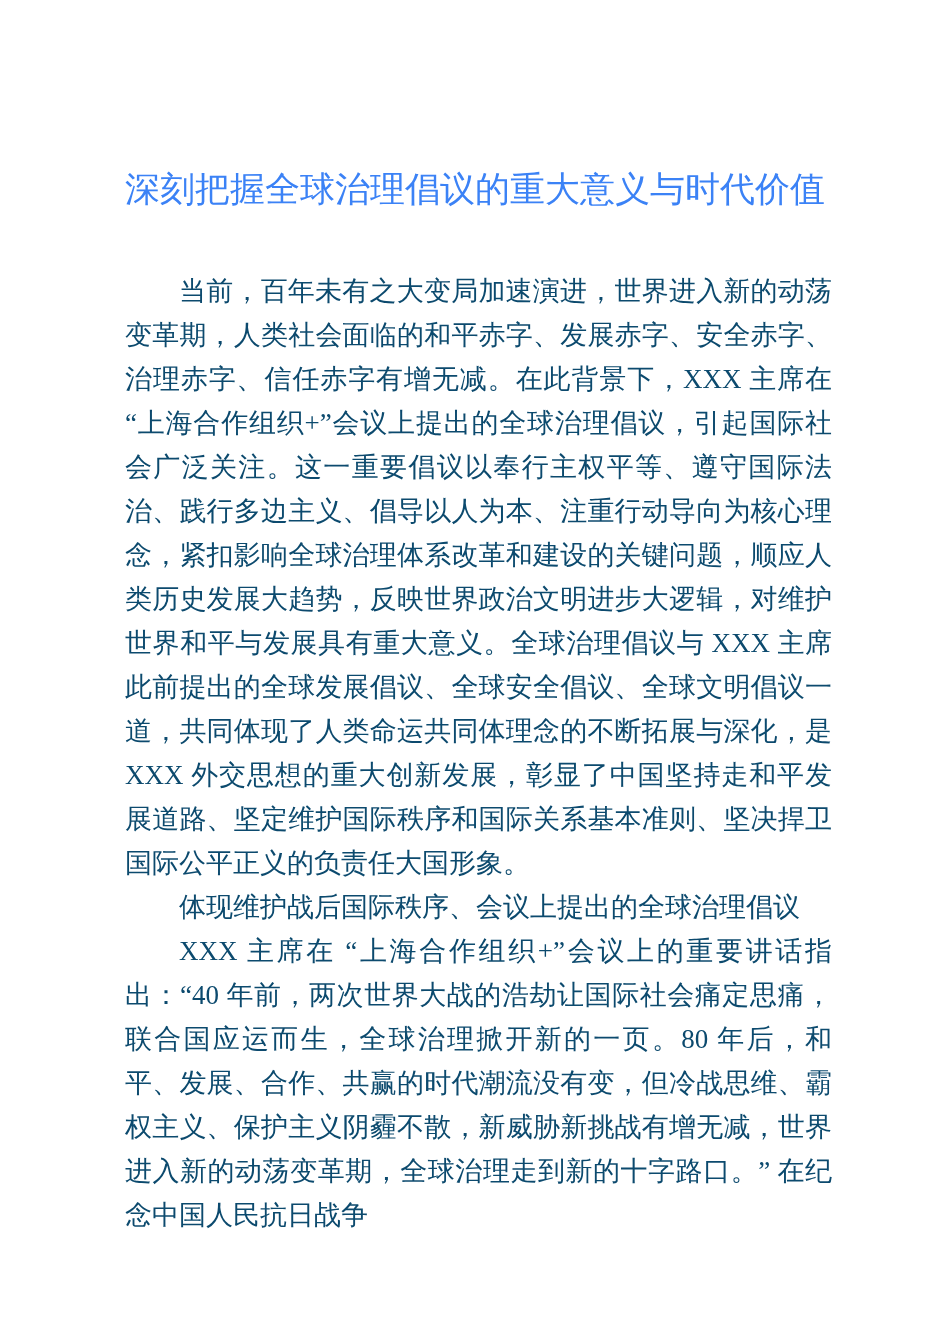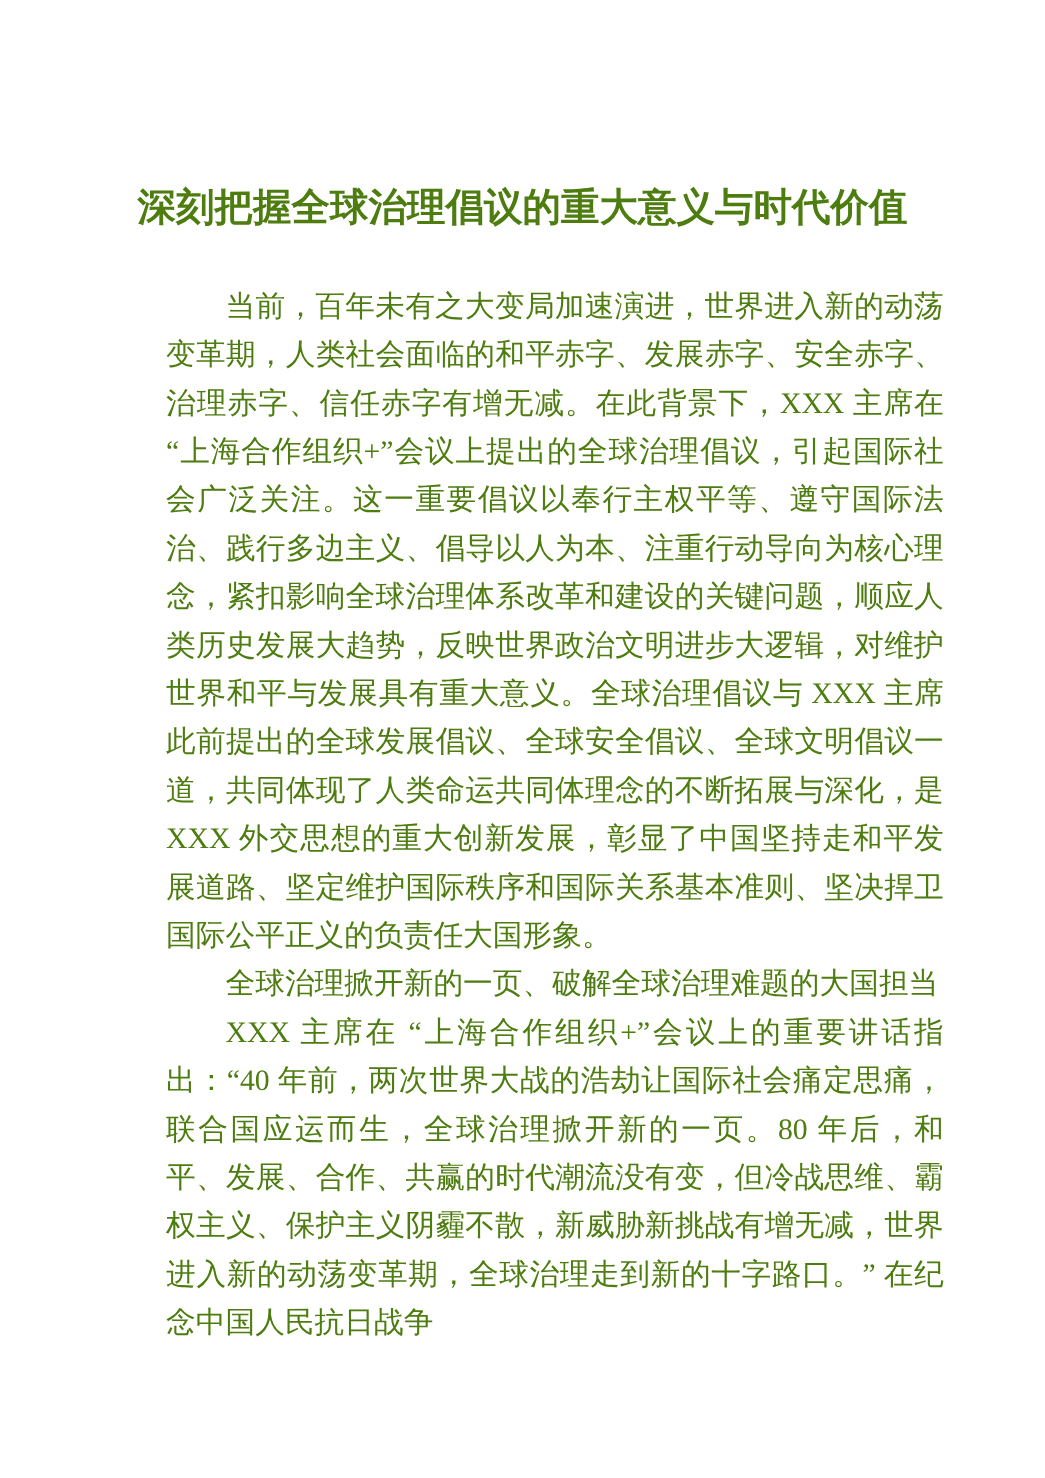--- a/index.html
+++ b/index.html
@@ -15,50 +15,49 @@
     overflow: hidden;
   }
   .doc-title {
     position: absolute;
     top: 166px;
     left: 121px;
     width: 708px;
     margin: 0;
     text-align: center;
     font-family: "Liberation Sans", "DejaVu Sans", sans-serif;
-    font-weight: 700;
+    font-weight: 400;
     font-size: 35px;
     line-height: 46px;
-    color: #4d7c0f;
+    color: #3b82f6;
     letter-spacing: 0px;
     white-space: nowrap;
   }
   .doc-body {
     position: absolute;
-    top: 256px;
+    top: 269px;
     left: 125px;
     width: 707px;
-    color: #4d7c0f;
-    margin-left: 26px;
+    color: #0c4a6e;
   }
   .doc-body p {
     margin: 0;
     padding: 0;
     text-indent: 2em;
     text-align: justify;
     font-family: "Liberation Serif", "DejaVu Serif", serif;
     font-size: 27px;
     line-height: 44px;
     word-break: break-all;
   }
 </style>
 </head>
 <body>
 
 <div class="page">
   <h1 class="doc-title">深刻把握全球治理倡议的重大意义与时代价值</h1>
 
   <div class="doc-body">
     <p>当前，百年未有之大变局加速演进，世界进入新的动荡变革期，人类社会面临的和平赤字、发展赤字、安全赤字、治理赤字、信任赤字有增无减。在此背景下，XXX 主席在 “上海合作组织+”会议上提出的全球治理倡议，引起国际社会广泛关注。这一重要倡议以奉行主权平等、遵守国际法治、践行多边主义、倡导以人为本、注重行动导向为核心理念，紧扣影响全球治理体系改革和建设的关键问题，顺应人类历史发展大趋势，反映世界政治文明进步大逻辑，对维护世界和平与发展具有重大意义。全球治理倡议与 XXX 主席此前提出的全球发展倡议、全球安全倡议、全球文明倡议一道，共同体现了人类命运共同体理念的不断拓展与深化，是 XXX 外交思想的重大创新发展，彰显了中国坚持走和平发展道路、坚定维护国际秩序和国际关系基本准则、坚决捍卫国际公平正义的负责任大国形象。</p>
-    <p>全球治理掀开新的一页、破解全球治理难题的大国担当</p>
+    <p>体现维护战后国际秩序、会议上提出的全球治理倡议</p>
     <p>XXX 主席在 “上海合作组织+”会议上的重要讲话指出：“40 年前，两次世界大战的浩劫让国际社会痛定思痛，联合国应运而生，全球治理掀开新的一页。80 年后，和平、发展、合作、共赢的时代潮流没有变，但冷战思维、霸权主义、保护主义阴霾不散，新威胁新挑战有增无减，世界进入新的动荡变革期，全球治理走到新的十字路口。” 在纪念中国人民抗日战争</p>
   </div>
 </div>
 
 </body></html>

